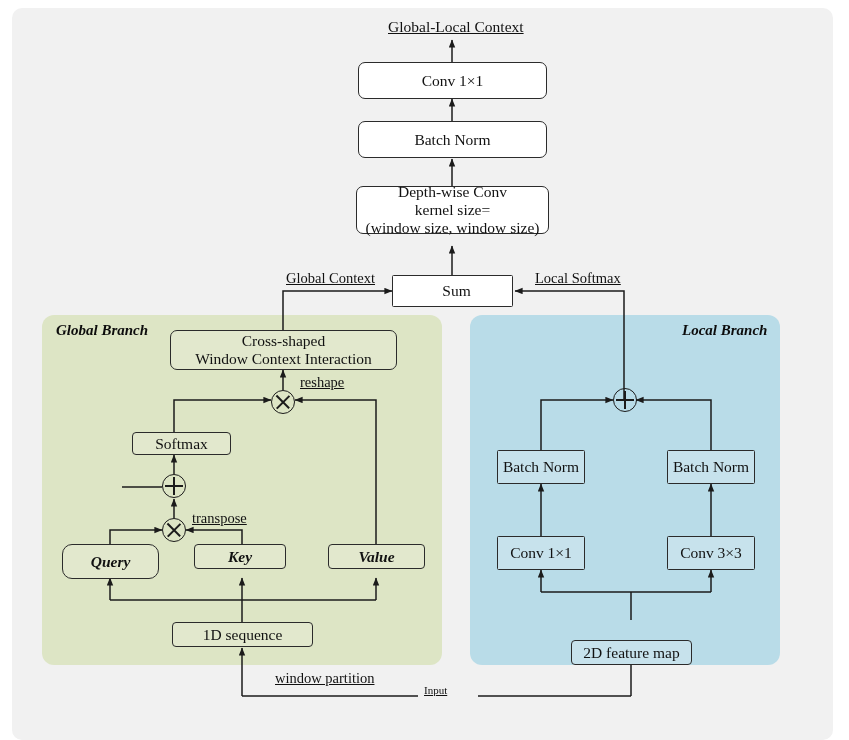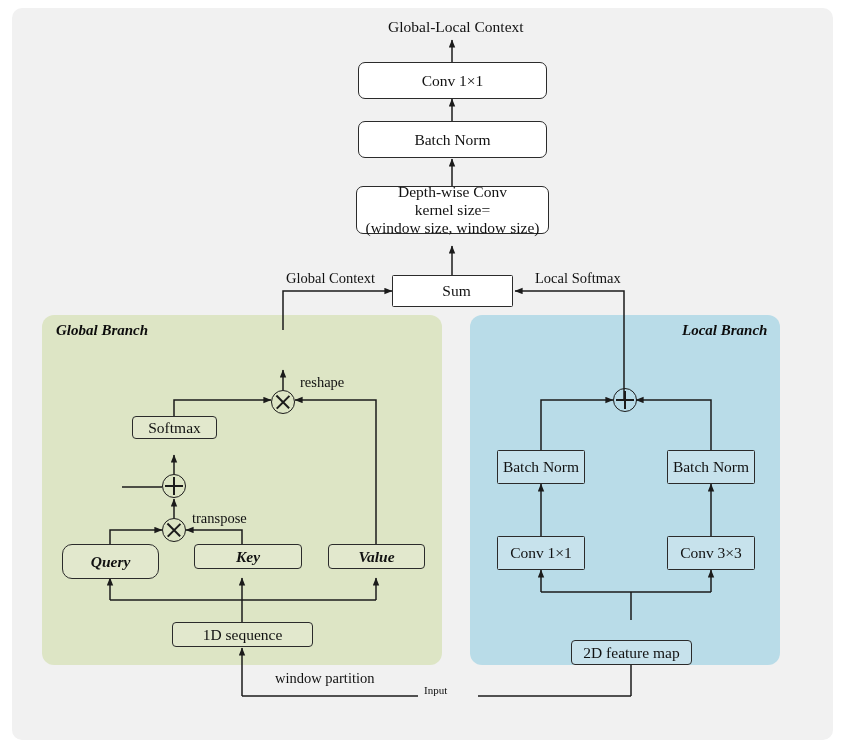--- a/index.html
+++ b/index.html
@@ -35,21 +35,21 @@
   .op .glyph{position:absolute;left:0;top:0;right:0;bottom:0;}
   .op .glyph::before,.op .glyph::after{content:"";position:absolute;
       background:#1b1b1b;}
   .op.times .glyph::before,.op.times .glyph::after{
       left:50%;top:8%;width:1.5px;height:84%;margin-left:-0.75px;}
   .op.times .glyph::before{transform:rotate(45deg);}
   .op.times .glyph::after{transform:rotate(-45deg);}
   .op.plus .glyph::before{left:50%;top:10%;width:1.5px;height:80%;margin-left:-0.75px;}
   .op.plus .glyph::after{top:50%;left:10%;height:1.5px;width:80%;margin-top:-0.75px;}
 
-  .lbl{position:absolute;font-size:14.5px;color:#111;white-space:nowrap;}
+  .lbl{position:absolute;font-size:14.5px;color:#111;white-space:nowrap;text-decoration:underline;}
   .caption{position:absolute;font-size:15.5px;color:#111;white-space:nowrap;}
 </style>
 </head>
 <body>
 
 <div id="page">
   <div id="canvas"></div>
 
   <div id="figlayer">
 
@@ -130,40 +130,44 @@
       <span class="ml">Depth-wise Conv
 kernel size=
 (window size, window size)</span>
     </div>
 
     <div class="node sq" style="left:392px;top:275px;width:121px;height:32px;padding-left:8px;">Sum</div>
 
     <div class="lbl" style="left:286px;top:270px;">Global Context</div>
     <div class="lbl" style="left:535px;top:270px;">Local Softmax</div>
 
+    <div class="node tint-g" style="left:170px;top:330px;width:227px;height:40px;">
+      <span class="ml">Cross-shaped
+Window Context Interaction</span>
+    </div>
 
     <div class="op times" style="left:271px;top:390px;width:24px;height:24px;">
       <span class="glyph"></span>
     </div>
     <div class="lbl" style="left:300px;top:374px;">reshape</div>
 
-    <div class="node tint-g small" style="left:132px;top:416px;width:85px;height:23px;">Softmax</div>
+    <div class="node tint-g small" style="left:132px;top:432px;width:99px;height:23px;">Softmax</div>
 
 
     <div class="op plus" style="left:162px;top:474px;width:24px;height:24px;">
       <span class="glyph"></span>
     </div>
 
     <div class="op times" style="left:162px;top:518px;width:24px;height:24px;">
       <span class="glyph"></span>
     </div>
     <div class="lbl" style="left:192px;top:510px;">transpose</div>
 
     <div class="node tint-g small bi" style="left:62px;top:544px;width:97px;height:35px;border-radius:10px;">Query</div>
-    <div class="node tint-g small bi" style="left:194px;top:544px;width:108px;height:25px;">Key</div>
+    <div class="node tint-g small bi" style="left:194px;top:544px;width:92px;height:25px;">Key</div>
     <div class="node tint-g small bi" style="left:328px;top:544px;width:97px;height:25px;">Value</div>
 
     <div class="node tint-g small" style="left:172px;top:622px;width:141px;height:25px;">1D sequence</div>
 
     <div class="op plus" style="left:613px;top:388px;width:24px;height:24px;">
       <span class="glyph"></span>
     </div>
 
     <div class="node tint-b sq" style="left:497px;top:450px;width:88px;height:34px;">Batch Norm</div>
     <div class="node tint-b sq" style="left:667px;top:450px;width:88px;height:34px;">Batch Norm</div>

